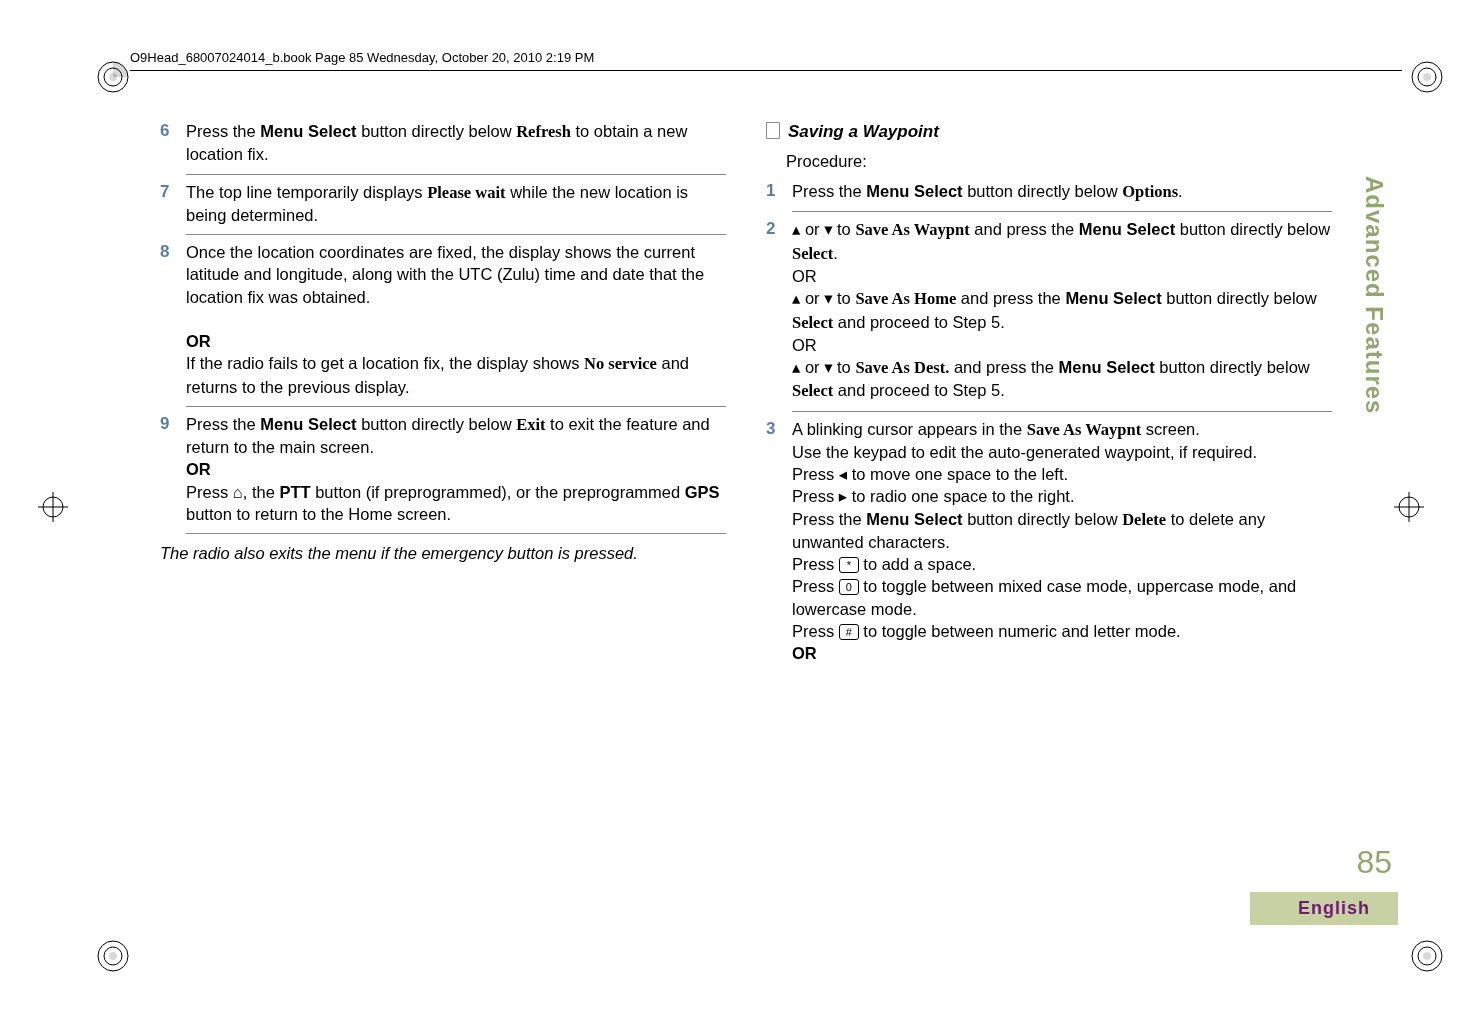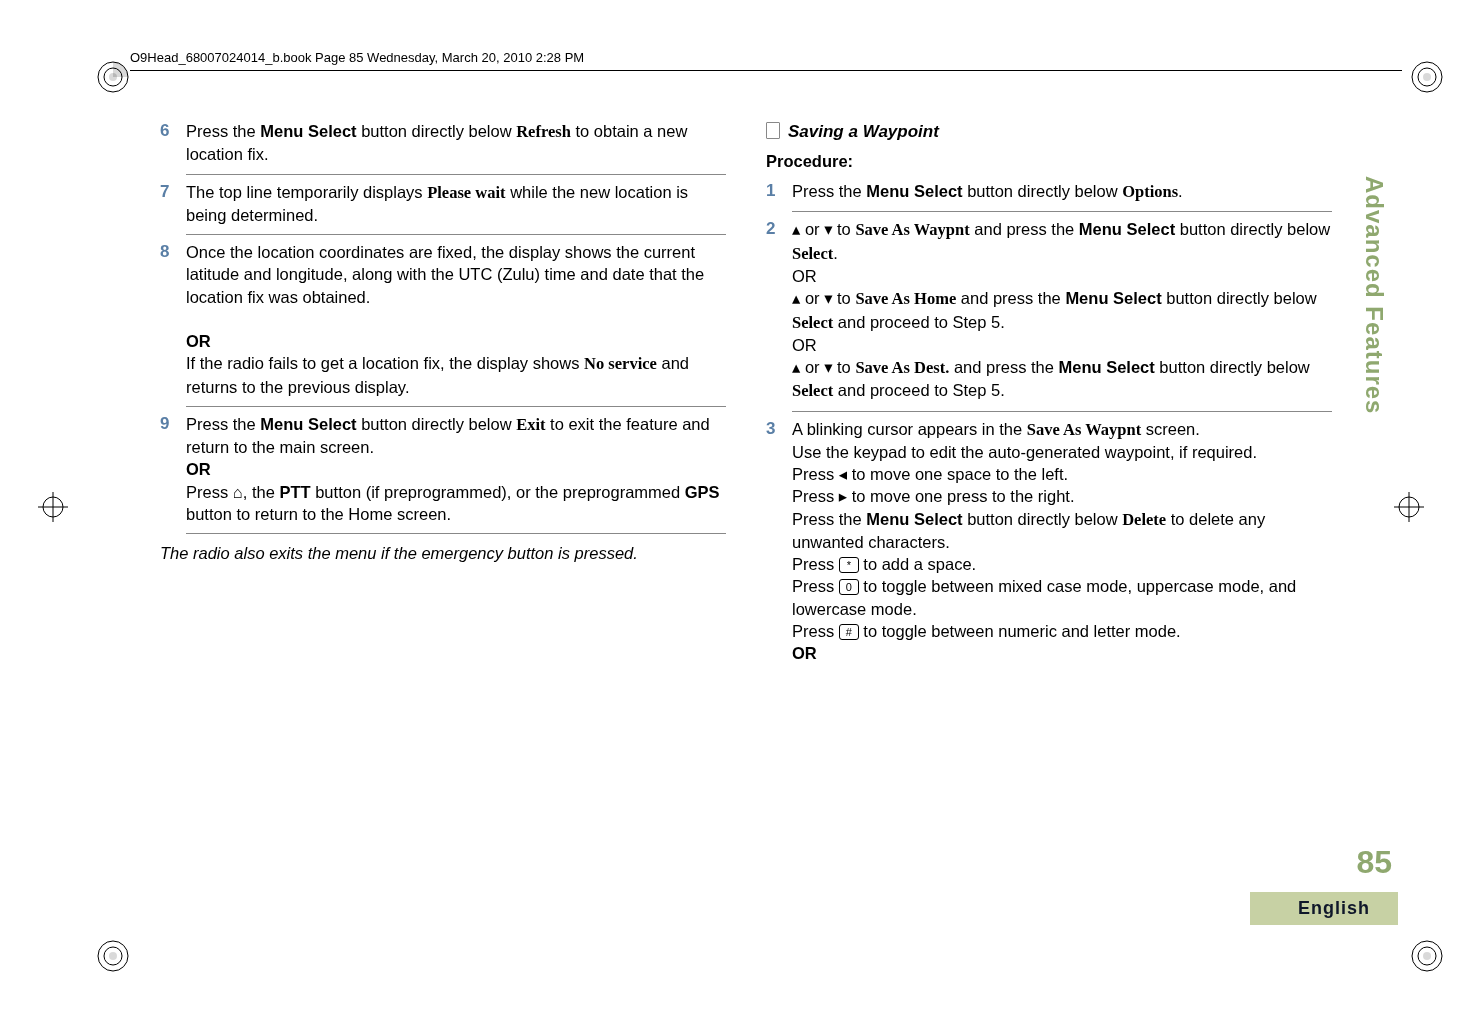--- a/index.html
+++ b/index.html
@@ -65,21 +65,21 @@
   }
   .doc-icon {
     display: inline-block;
     width: 12px; height: 15px;
     border: 1.2px solid #888;
     border-radius: 1px;
     position: relative;
     top: 2px;
   }
   .section-title { font-weight: bold; font-style: italic; font-size: 17px; }
-  .proc { font-weight: bold; margin-top: 4px; }
+  .proc { font-weight: normal; margin-top: 4px; margin-left: 20px; }
 
   .side-tab {
     position: absolute;
     right: 70px;
     top: 120px;
     width: 36px;
     height: 350px;
     display: flex;
     align-items: center;
     justify-content: center;
@@ -94,28 +94,28 @@
   .pagenum-box {
     position: absolute;
     right: 70px;
     bottom: 132px;
     width: 60px;
     text-align: right;
   }
   .pagenum {
     color: #8fa86f;
     font-size: 32px;
-    font-weight: bold;
+    font-weight: normal;
   }
   .lang-strip {
     position: absolute;
     right: 64px;
     bottom: 88px;
     background: #c7d1a4;
-    color: #0f172a;
+    color: #701a75;
     font-weight: bold;
     font-size: 18px;
     padding: 6px 28px 6px 48px;
     letter-spacing: 1px;
   }
   .key {
     display: inline-block;
     border: 1px solid #000;
     border-radius: 3px;
     padding: 0 3px;
@@ -156,21 +156,21 @@
     <circle cx="17" cy="17" r="15" fill="none" stroke="#000"></circle>
     <circle cx="17" cy="17" r="9" fill="none" stroke="#000"></circle>
     <circle cx="17" cy="17" r="4" fill="#000" opacity="0.15"></circle>
   </svg>
 <svg class="round-reg reg-br" viewBox="0 0 34 34">
     <circle cx="17" cy="17" r="15" fill="none" stroke="#000"></circle>
     <circle cx="17" cy="17" r="9" fill="none" stroke="#000"></circle>
     <circle cx="17" cy="17" r="4" fill="#000" opacity="0.15"></circle>
   </svg>
 
-<div class="header-text">O9Head_68007024014_b.book  Page 85  Wednesday, March 20, 2010  2:28 PM</div>
+<div class="header-text">O9Head_68007024014_b.book  Page 85  Wednesday, October 20, 2010  2:19 PM</div>
 <div class="header-line"></div>
 
 <div class="page-area">
 
   <div class="col">
 
     <div class="step">
       <div class="num">6</div>
       <div class="body">
         <span>Press the </span><b>Menu Select</b><span> button directly below </span><span class="ui">Refresh</span><span> to obtain a new location fix.</span>
@@ -236,21 +236,21 @@
       </div>
     </div>
     <div class="sep"></div>
 
     <div class="step">
       <div class="num">3</div>
       <div class="body">
         <span>A blinking cursor appears in the </span><span class="ui">Save As Waypnt</span><span> screen.</span><br>
         <span>Use the keypad to edit the auto-generated waypoint, if required.</span><br>
         <span>Press </span><span class="tri">◂</span><span> to move one space to the left.</span><br>
-        <span>Press </span><span class="tri">▸</span><span> to move one press to the right.</span><br>
+        <span>Press </span><span class="tri">▸</span><span> to radio one space to the right.</span><br>
         <span>Press the </span><b>Menu Select</b><span> button directly below </span><span class="ui">Delete</span><span> to delete any unwanted characters.</span><br>
         <span>Press </span><span class="key">*</span><span> to add a space.</span><br>
         <span>Press </span><span class="key">0</span><span> to toggle between mixed case mode, uppercase mode, and lowercase mode.</span><br>
         <span>Press </span><span class="key">#</span><span> to toggle between numeric and letter mode.</span><br>
         <b>OR</b>
       </div>
     </div>
 
   </div>
 </div>

